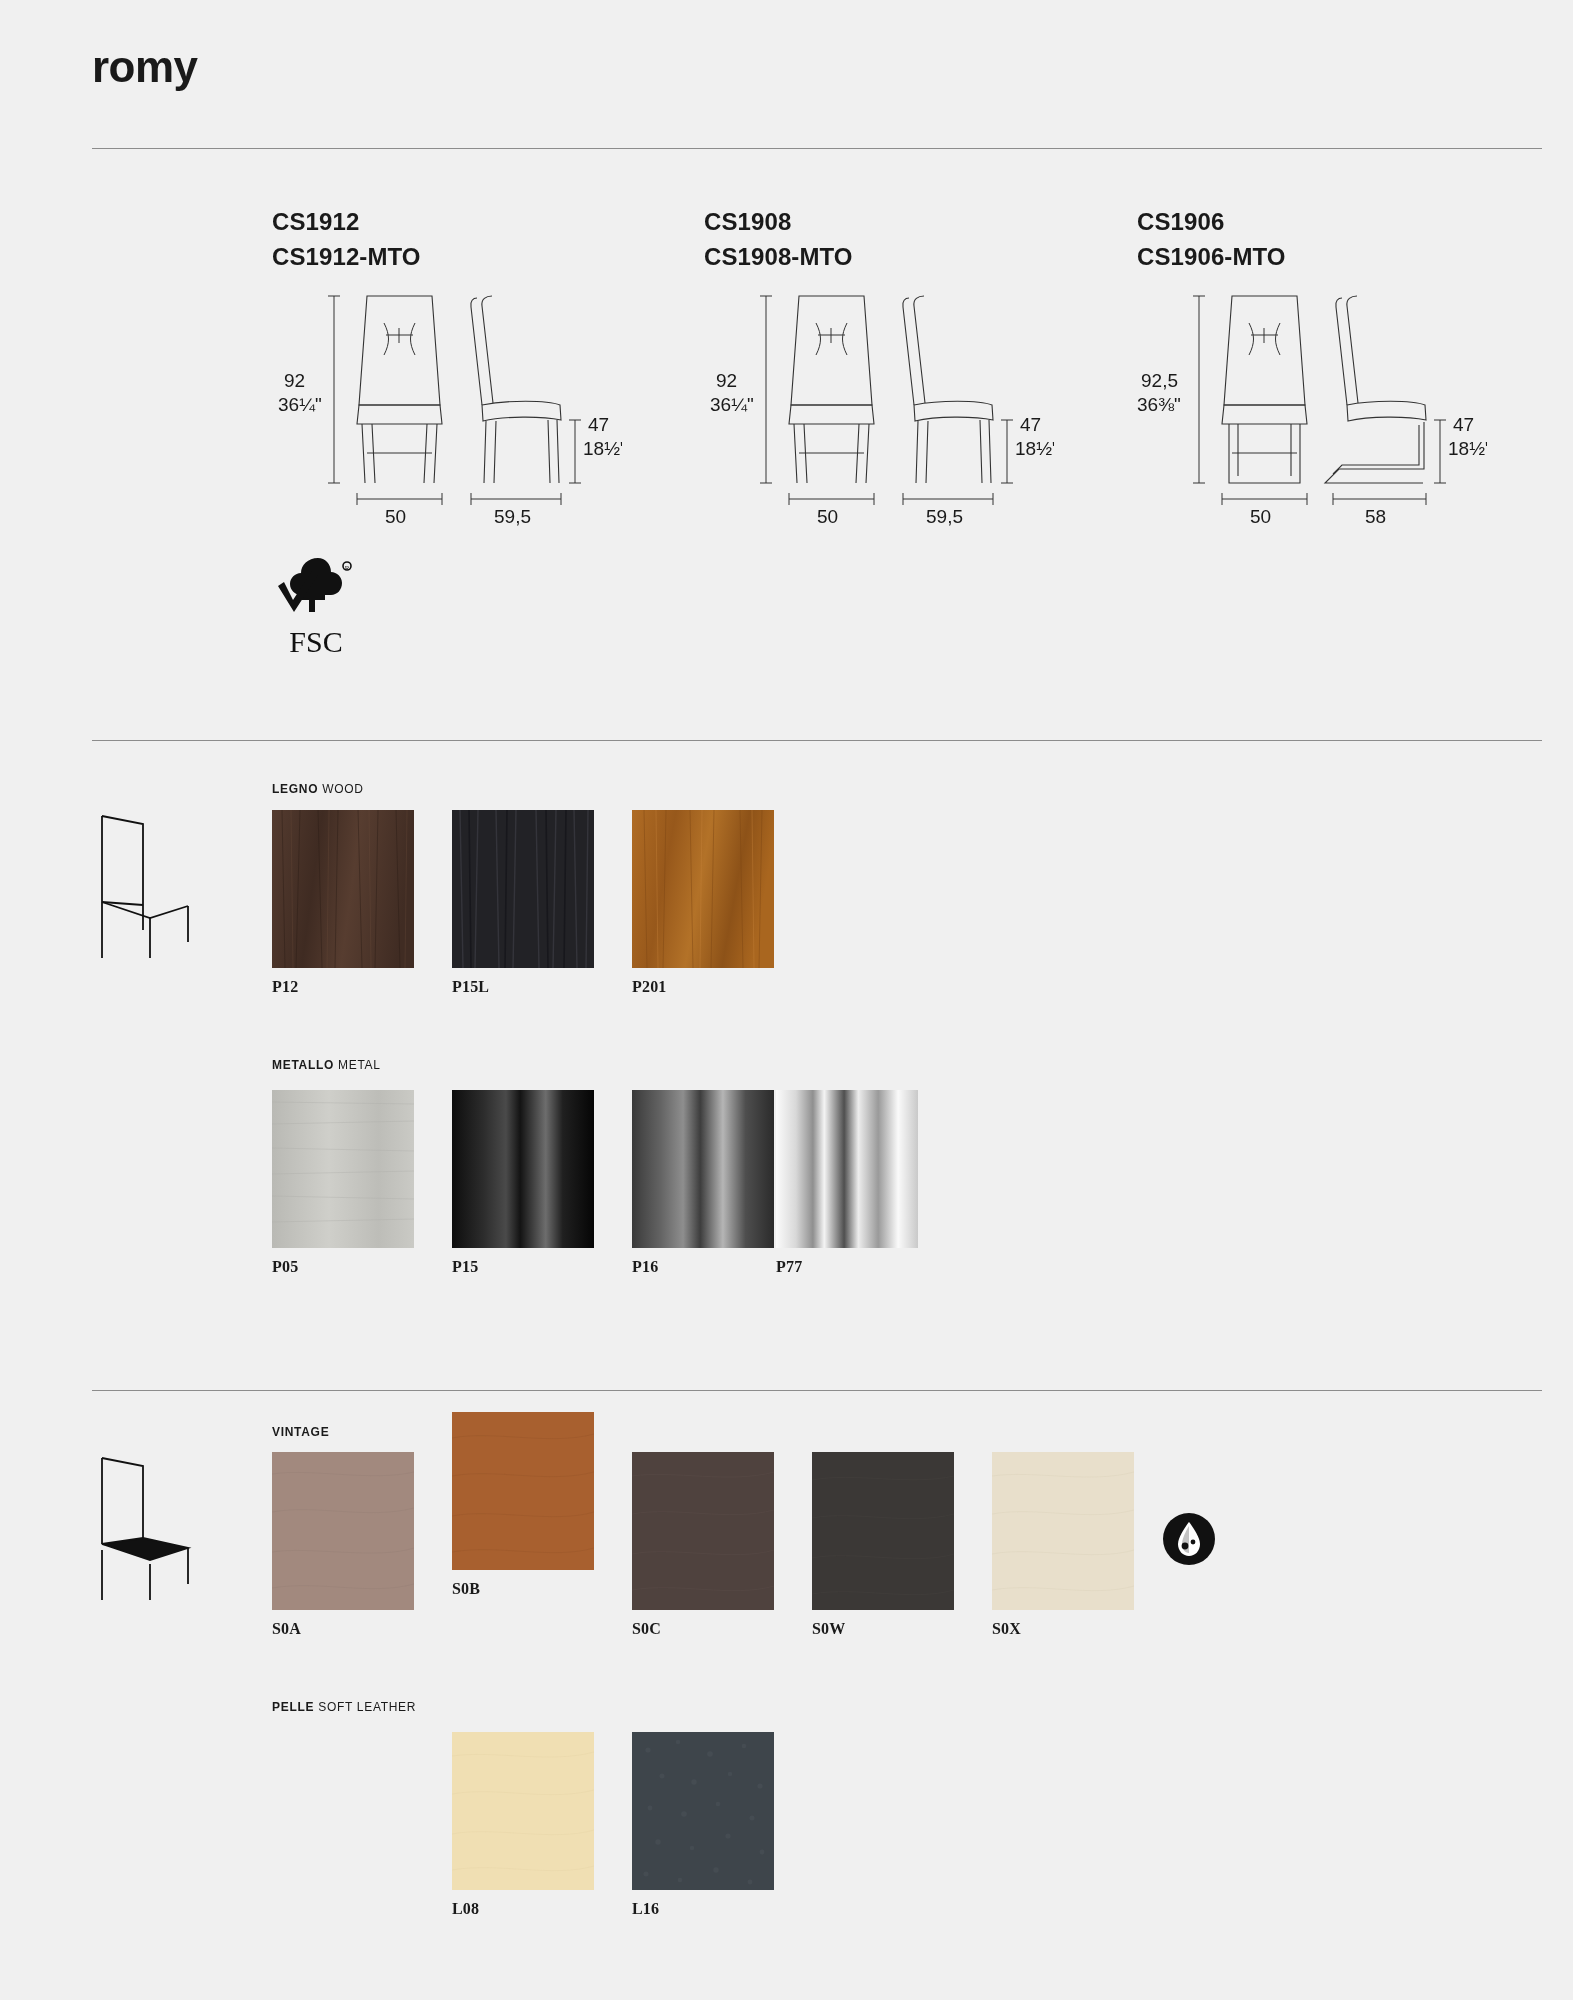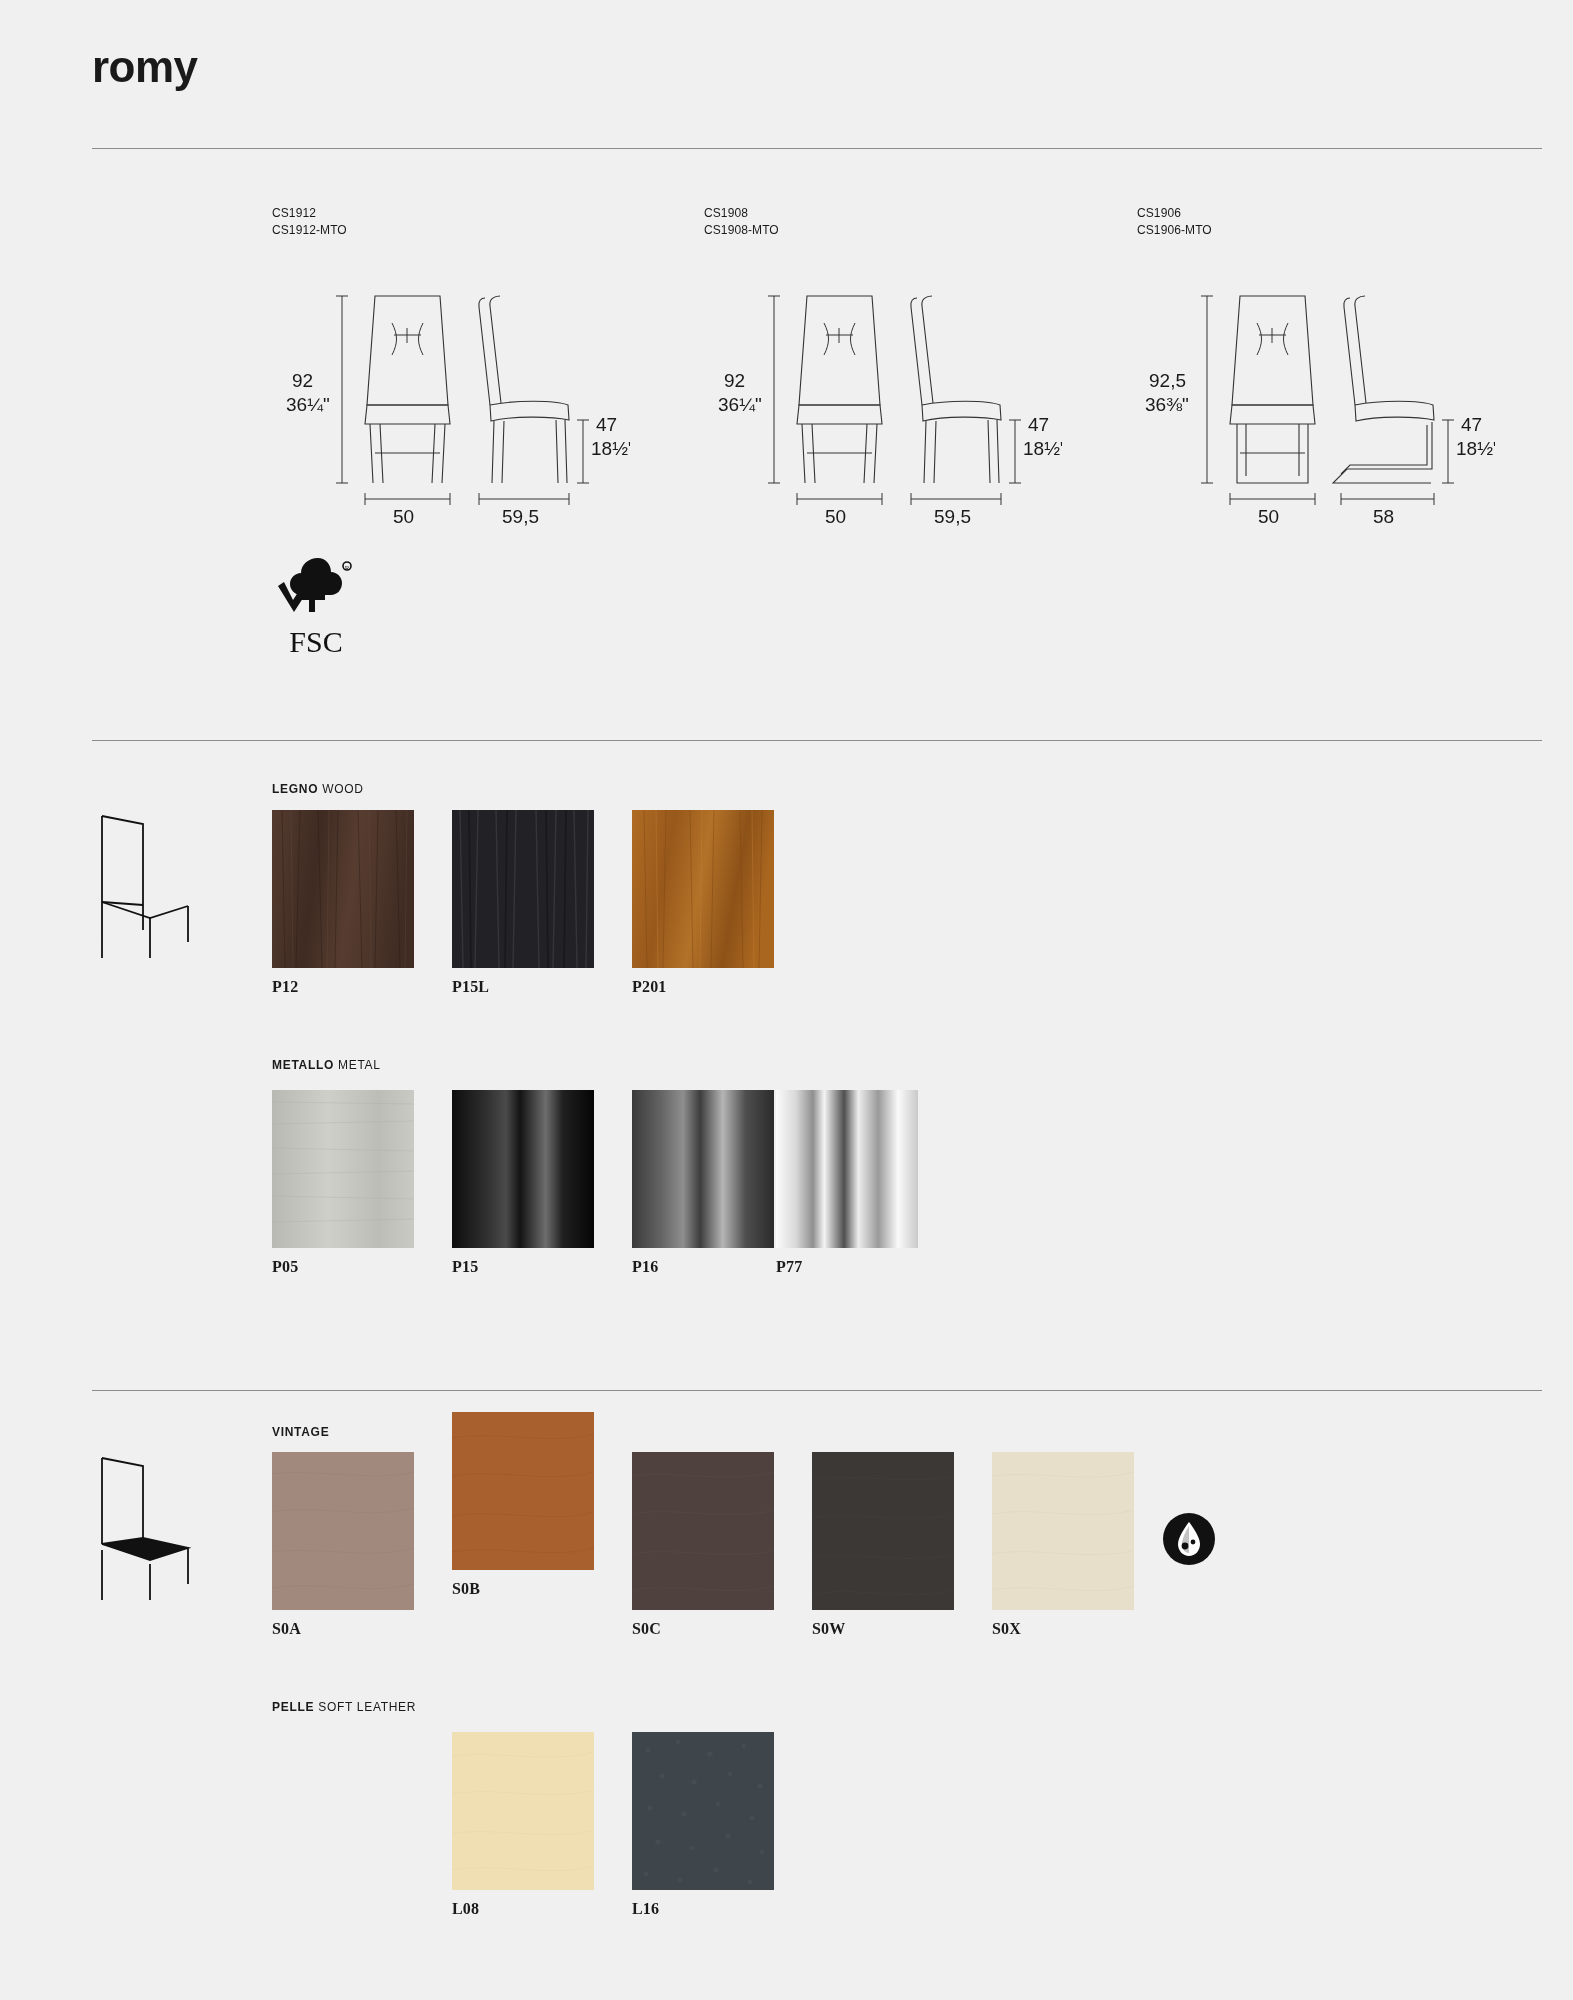--- a/index.html
+++ b/index.html
@@ -33,26 +33,26 @@
   .rule.r2 { top: 740px; }
   .rule.r3 { top: 1390px; }
 
   
   .models { position: absolute; left: 272px; top: 205px; width: 1270px; }
   .model-col { position: absolute; top: 0; }
   .model-col.c1 { left: 0px; }
   .model-col.c2 { left: 432px; }
   .model-col.c3 { left: 865px; }
   .model-code {
-    font-size: 12px; font-weight: normal; line-height: 1.45;
+    font-size: 24px; font-weight: bold; line-height: 1.45;
     letter-spacing: 0.1px;
   }
 
   
-  .dimgroup { position: absolute; top: 78px; left: 8px; }
+  .dimgroup { position: absolute; top: 78px; left: 0; }
   .dim-svg { display: block; }
 
   
   .fsc { position: absolute; left: 268px; top: 552px; width: 96px; }
 
   
   .sec-label {
     position: absolute;
     font-size: 12px;
     letter-spacing: 0.7px;

